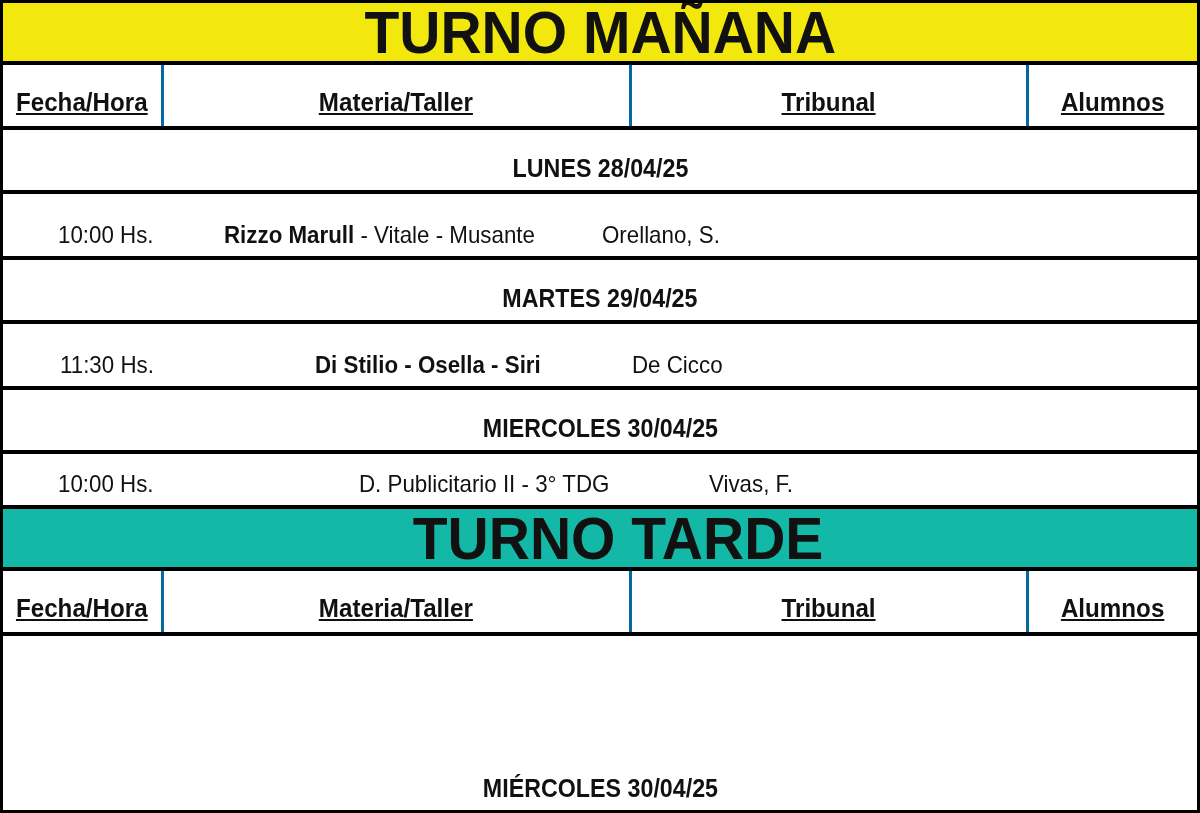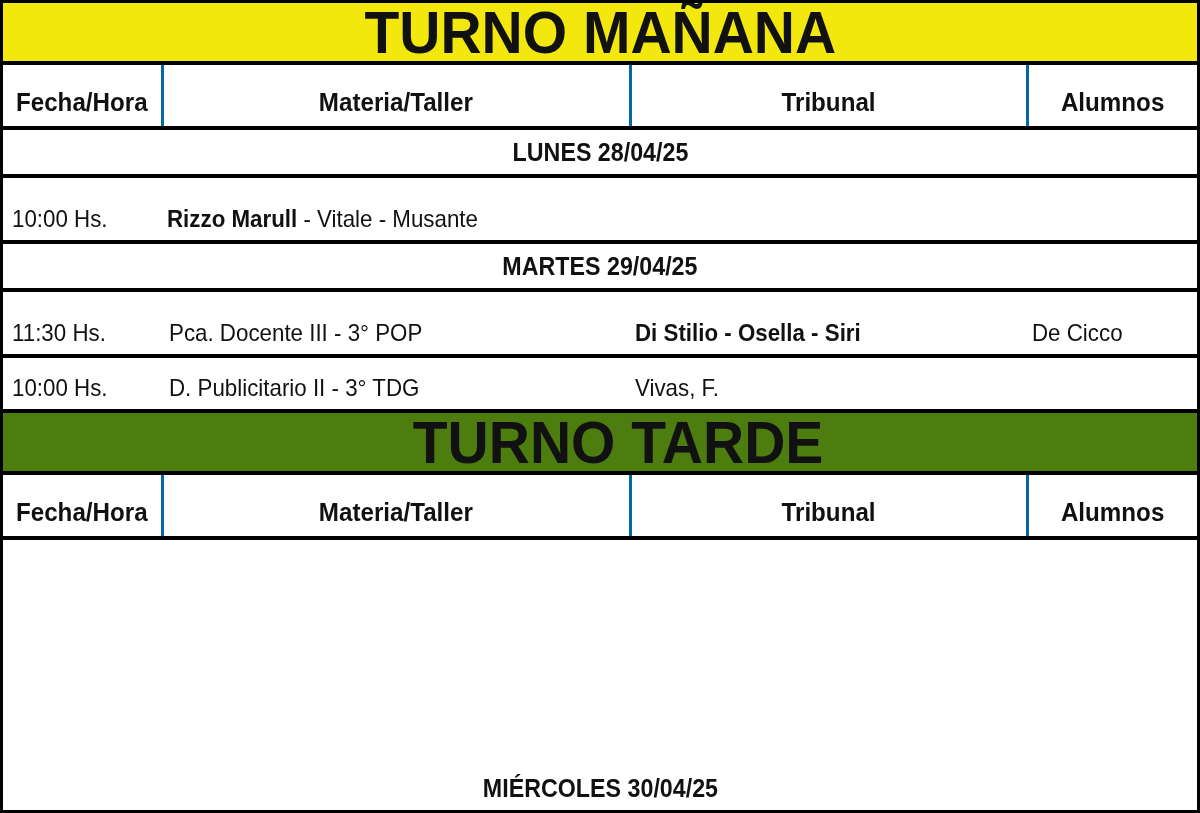--- a/index.html
+++ b/index.html
@@ -7,30 +7,30 @@
     width:1200px;height:813px;box-sizing:border-box;
     border:3px solid #000;background:#fff;
     display:flex;flex-direction:column;
     font-family:"Liberation Sans", sans-serif;color:#111;
     overflow:hidden;
   }
   .row{display:flex;flex:none;border-bottom:4px solid #000;box-sizing:border-box;}
   .row:last-child{flex:1;border-bottom:none;}
   .r-band{height:62px;background:#F2E80D;align-items:center;justify-content:center;}
   .r-head{height:65px;}
-  .r-day{height:48px;align-items:flex-end;justify-content:center;padding-bottom:9px;}
+  .r-day{height:64px;align-items:flex-end;justify-content:center;padding-bottom:9px;}
   .r-data{height:66px;}
   .r-data-short{height:55px;}
   
-  .cell{box-sizing:border-box;display:flex;align-items:flex-end;overflow:hidden;}
+  .cell{box-sizing:border-box;display:flex;align-items:flex-end;overflow:hidden;justify-content:flex-end;}
   .c1{width:13.2%;}
   .c2{width:39.2%;}
   .c3{width:33.3%;}
   .c4{width:14.3%;}
-  .r-head .cell{justify-content:center;padding-bottom:10px;}
+  .r-head .cell{justify-content:center;padding-bottom:10px;text-decoration:underline;}
   .r-head .c2,.r-head .c3,.r-head .c4{border-left:3px solid #0369a1;}
   .r-data .cell,.r-data-short .cell{padding-bottom:9px;}
   .r-data .c1,.r-data-short .c1{padding-left:9px;}
   .r-data .c2,.r-data-short .c2{padding-left:8px;}
   .r-data .c3,.r-data-short .c3{padding-left:6px;margin-top:24px;}
   .r-data .c4,.r-data-short .c4{padding-left:6px;}
   
   .squeeze{display:inline-block;transform:scaleX(0.93);transform-origin:left bottom;white-space:pre;line-height:1.05;}
   .squeeze.center{transform-origin:center bottom;}
   .band-title{font-size:60px;font-weight:700;letter-spacing:0;transform:scaleX(0.95);transform-origin:center center;}
@@ -67,55 +67,58 @@
     <span class="squeeze center day-label">LUNES 28/04/25</span>
   </div>
 
   <div class="row r-data">
     <div class="cell c1">
       <span class="squeeze data-text">10:00 Hs.</span>
     </div>
     <div class="cell c3">
       <span class="squeeze data-text"><span class="bold">Rizzo Marull</span><span> - Vitale - Musante</span></span>
     </div>
+    <div class="cell c4">
+      <span class="squeeze data-text">Orellano, S.</span>
+    </div>
   </div>
 
   <div class="row r-day">
     <span class="squeeze center day-label">MARTES 29/04/25</span>
   </div>
 
   <div class="row r-data">
     <div class="cell c1">
       <span class="squeeze data-text">11:30 Hs.</span>
     </div>
-    <div class="cell c2">
-      <span class="squeeze data-text">Pca. Docente III - 3° POP</span>
-    </div>
     <div class="cell c3">
       <span class="squeeze data-text"><span class="bold">Di Stilio - Osella - Siri</span><span></span></span>
     </div>
     <div class="cell c4">
       <span class="squeeze data-text">De Cicco</span>
     </div>
   </div>
 
+  <div class="row r-day">
+    <span class="squeeze center day-label">MIERCOLES 30/04/25</span>
+  </div>
 
   <div class="row r-data-short">
     <div class="cell c1">
       <span class="squeeze data-text">10:00 Hs.</span>
     </div>
     <div class="cell c2">
       <span class="squeeze data-text">D. Publicitario II - 3° TDG</span>
     </div>
     <div class="cell c4">
       <span class="squeeze data-text">Vivas, F.</span>
     </div>
   </div>
 
-  <div class="row r-band" style="background: #4d7c0f; padding-left: 37px;">
+  <div class="row r-band" style="background: #14b8a6; padding-left: 37px;">
     <span class="band-title">TURNO TARDE</span>
   </div>
 
   <div class="row r-head">
     <div class="cell c1">
       <span class="squeeze center head-label">Fecha/Hora</span>
     </div>
     <div class="cell c2">
       <span class="squeeze center head-label">Materia/Taller</span>
     </div>

